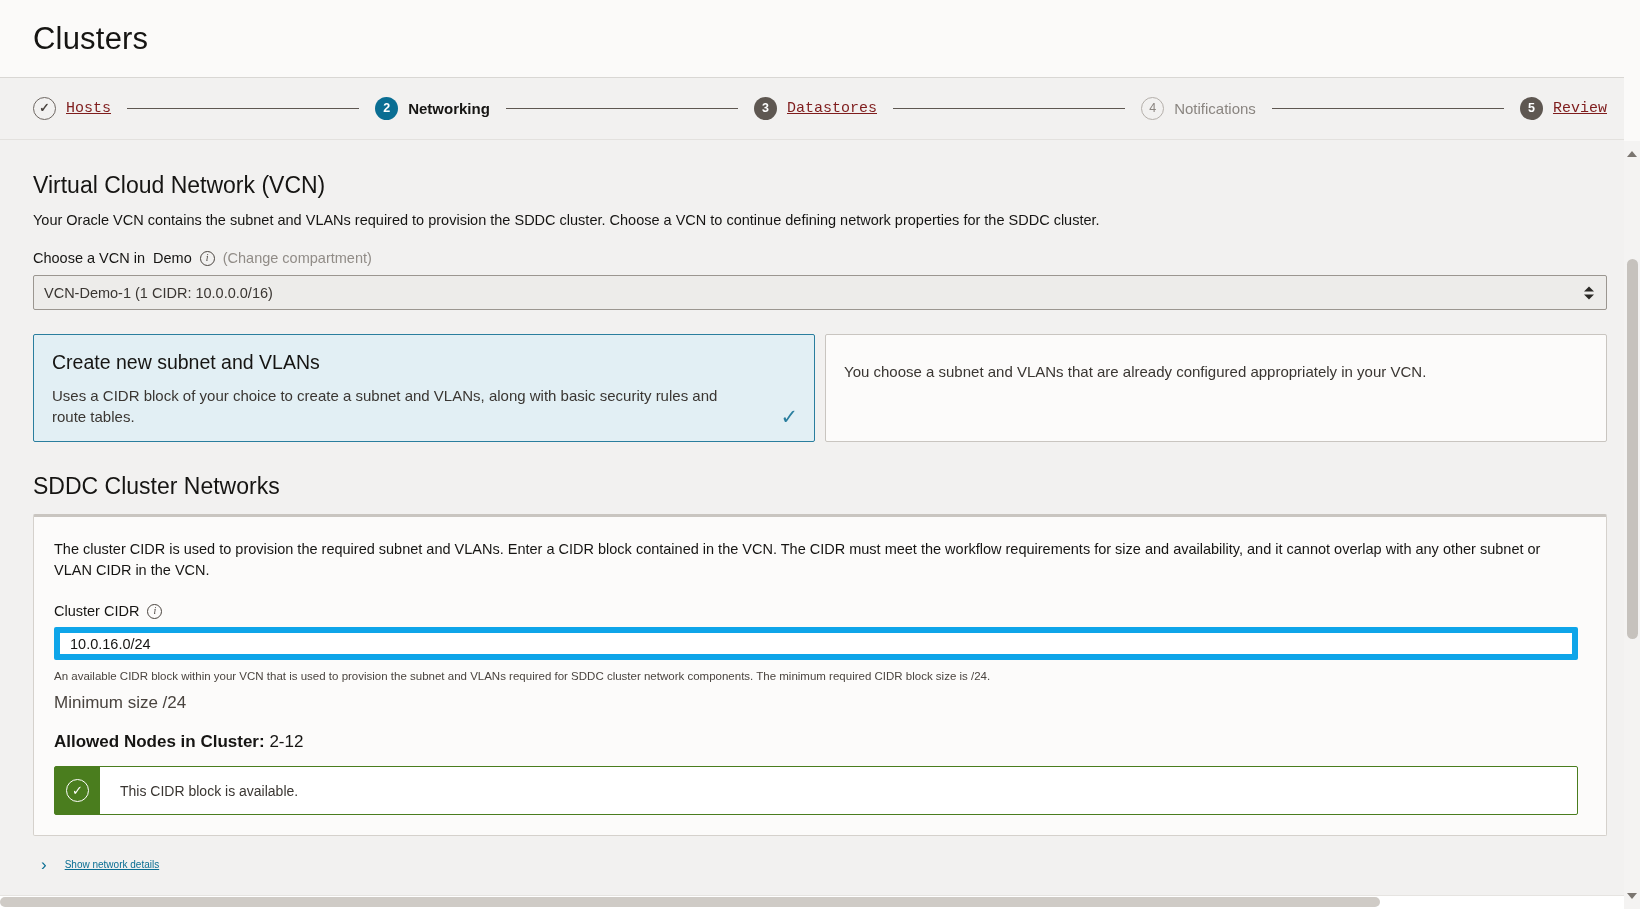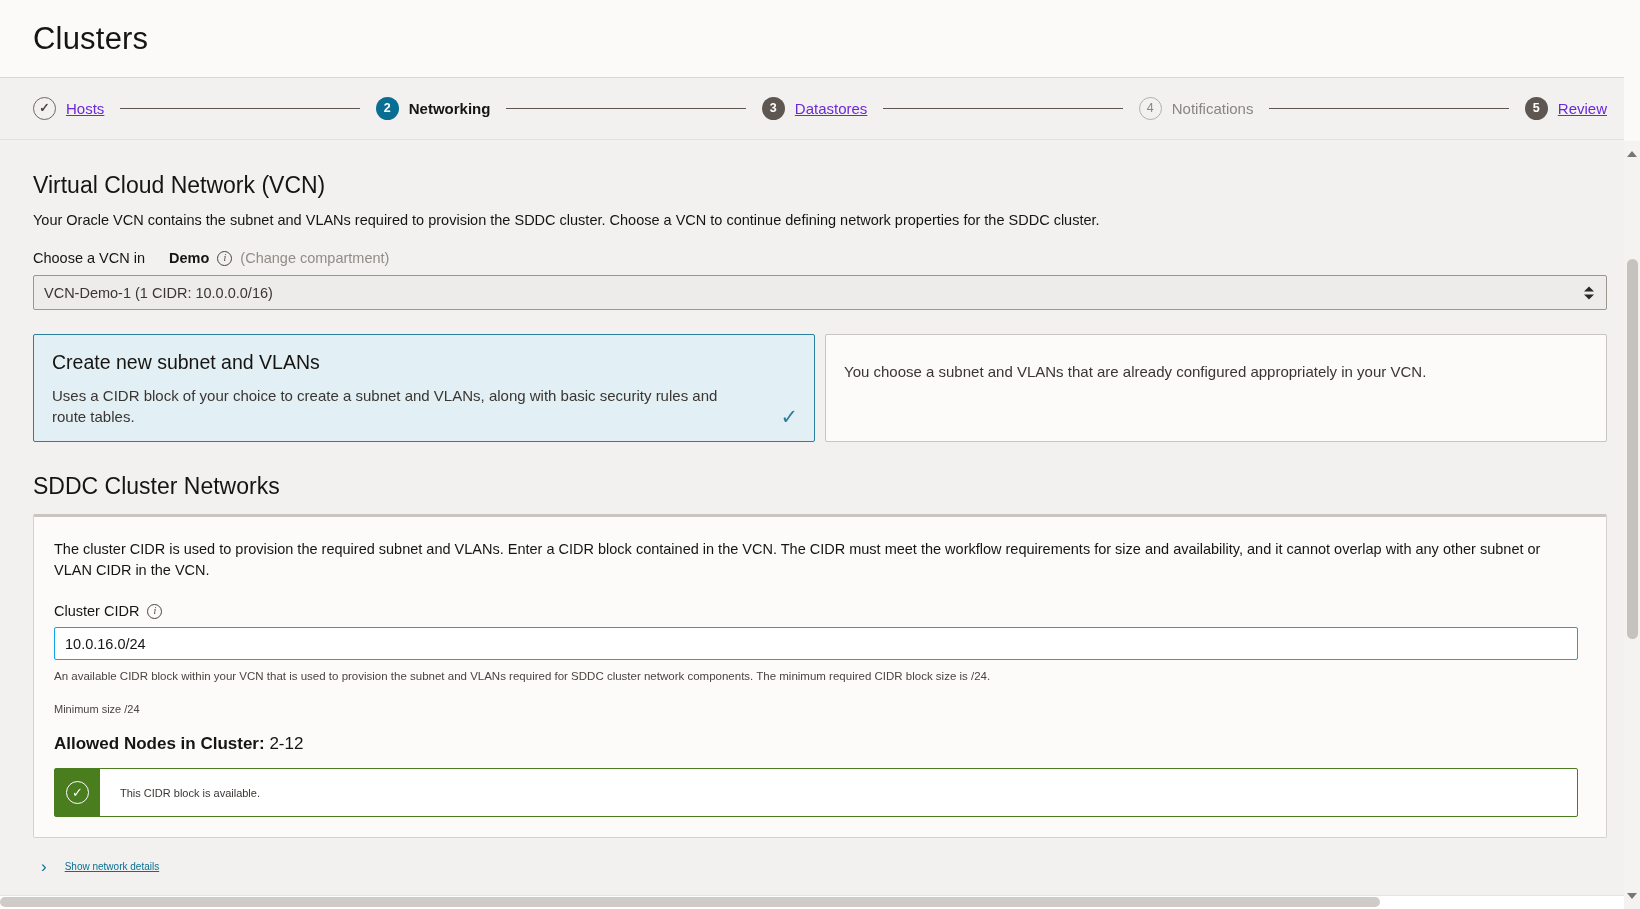--- a/index.html
+++ b/index.html
@@ -35,21 +35,21 @@
   .step-marker{
     width:23px; height:23px; border-radius:50%;
     display:flex; align-items:center; justify-content:center;
     font-size:12.5px; font-weight:700; line-height:1;
   }
   .marker-done{ border:1.4px solid #6d6661; background:transparent; color:#4a443f; }
   .marker-current{ background:#0a6e93; color:#fff; }
   .marker-filled{ background:#5e5751; color:#fff; }
   .marker-upcoming{ border:1.4px solid #b4afaa; background:transparent; color:#8a8580; font-weight:400; }
   .step-label{ font-size:15px; color:#161513; white-space:nowrap; }
-  .step-label.link{ color:#6d28d9; text-decoration:underline; cursor:pointer; }
+  .step-label.link{ color:#7f1d1d; text-decoration:underline; cursor:pointer;font-family:Liberation Mono, monospace; }
   .step-label.current{ font-weight:700; }
   .step-label.muted{ color:#8a8580; }
   .step-connector{ flex:1 1 auto; height:1.5px; background:#5e5751; margin:0 16px; min-width:40px; }
 
   
   .content{
     position:absolute; top:141px; left:0; right:0; bottom:0;
     background:#f2f1f0;
     padding:0 33px;
     overflow:hidden;
@@ -58,21 +58,21 @@
     font-size:23px; font-weight:400; color:#161513;
     margin:31px 0 0 0; line-height:1.2;
   }
   .section-desc{
     font-size:14.5px; color:#161513; margin-top:11px; line-height:1.35;
   }
   .field-label-row{
     display:flex; align-items:center; gap:8px;
     margin-top:20px; font-size:14.5px; color:#161513;
   }
-  .field-label-row b{ font-weight:700;margin-left:16px; }
+  .field-label-row b{ font-weight:400; }
   .muted-paren{ color:#918c87; }
 
   .info-icon{
     width:15px; height:15px; border:1.2px solid #4a443f; border-radius:50%;
     display:inline-flex; align-items:center; justify-content:center;
     font-size:10px; font-style:italic; font-family:"Liberation Serif", serif;
     color:#4a443f; line-height:1; cursor:pointer; flex:0 0 auto;
   }
 
   
@@ -126,29 +126,29 @@
   }
   .panel-desc{ font-size:14.5px; color:#161513; line-height:1.45; }
   .input-label-row{
     display:flex; align-items:center; gap:8px;
     margin-top:22px; font-size:14.5px; color:#161513;
   }
   .text-input{
     margin-top:8px;
     height:33px; width:100%;
     background:#ffffff;
-    border:1px solid #0ea5e9;
+    border:6px solid #0ea5e9;
     border-radius:2px;
     display:flex; align-items:center;
     padding:0 10px;
     font-size:14.5px; color:#161513;
     cursor:text;
   }
   .hint{ font-size:11.5px; color:#4a443f; margin-top:8px; line-height:1.5; }
-  .hint2{ font-size:11px; color:#4a443f; margin-top:18px; }
+  .hint2{ font-size:17px; color:#4a443f; margin-top:8px; }
   .allowed{ font-size:17px; margin-top:19px; color:#161513; }
   .allowed b{ font-weight:700; }
 
   
   .banner{
     margin-top:14px;
     display:flex; align-items:stretch;
     border:1px solid #4a7d1e;
     border-radius:2px;
     background:#fff;
@@ -161,21 +161,21 @@
     flex:0 0 45px;
   }
   .banner-check{
     width:23px;height:23px;border-radius:50%;
     border:1.8px solid #fff; color:#fff;
     display:flex;align-items:center;justify-content:center;
     font-size:13px; line-height:1;
   }
   .banner-text{
     display:flex; align-items:center;
-    padding-left:20px; font-size:11px; color:#3a3632;
+    padding-left:20px; font-size:14px; color:#3a3632;
   }
 
   
   .show-details{
     display:flex; align-items:center; gap:18px;
     margin-top:20px; padding-left:8px;
   }
   .chev-right{
     color:#0a6e93; font-size:17px; line-height:1; font-weight:400; cursor:pointer;
   }

